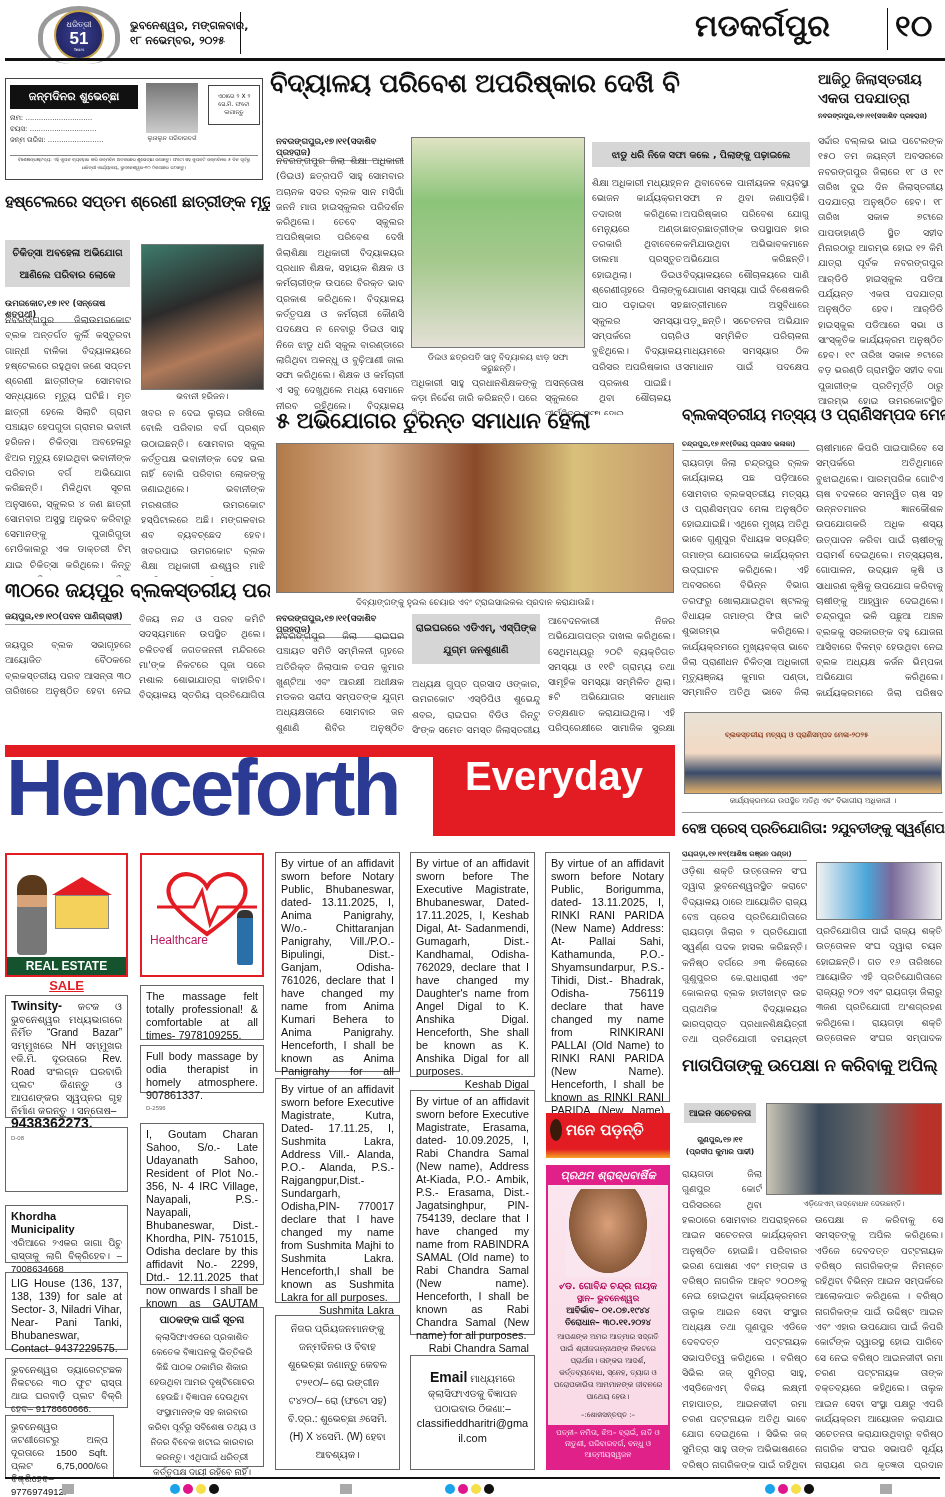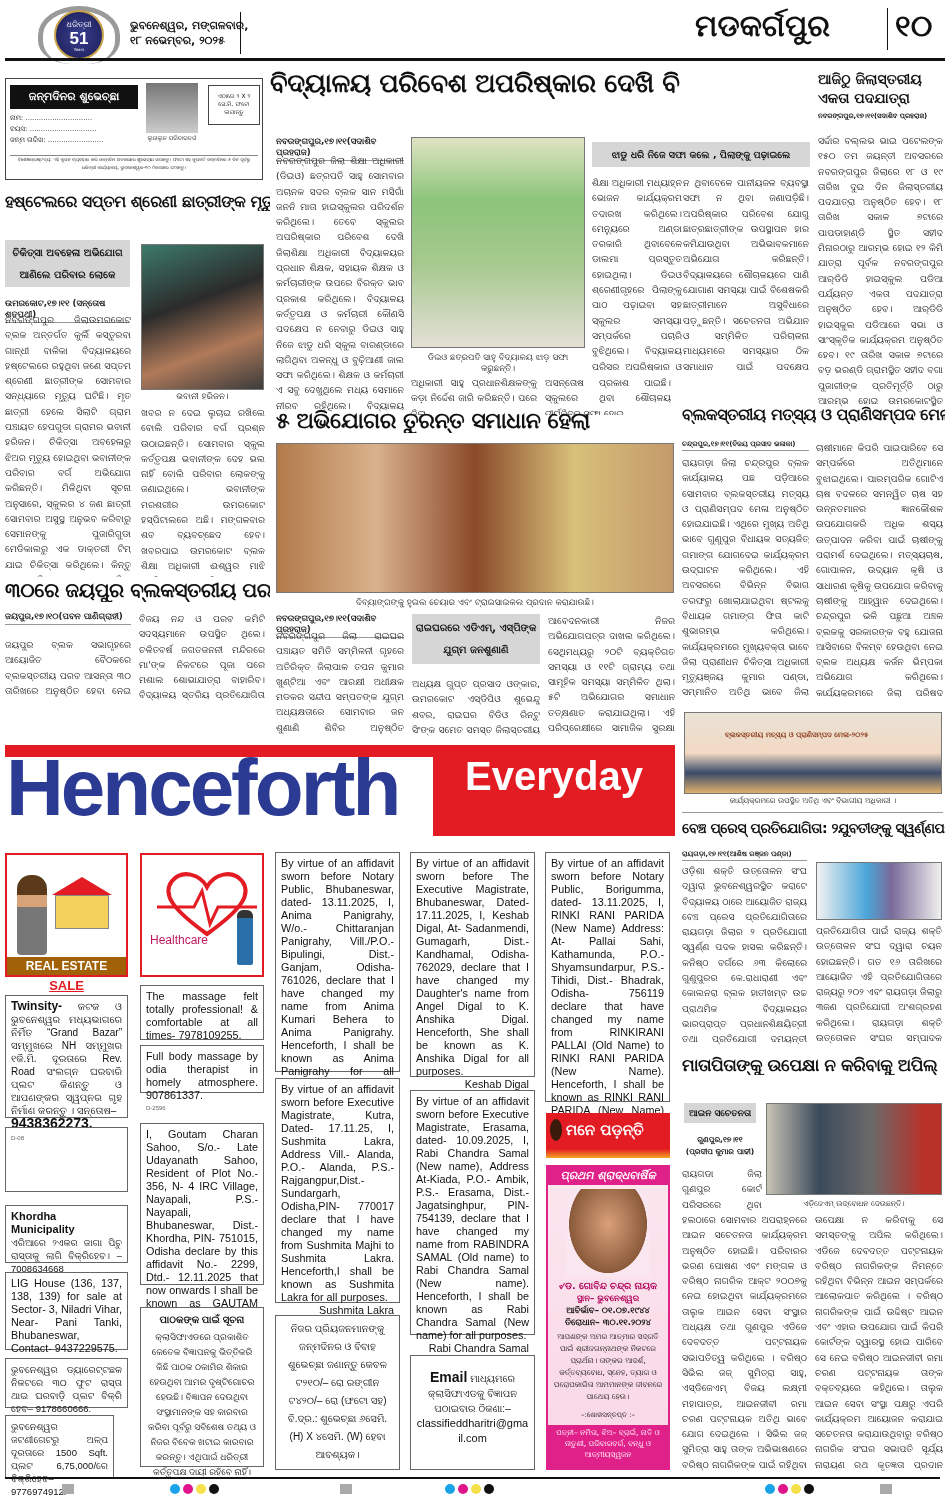--- a/index.html
+++ b/index.html
@@ -103,21 +103,21 @@
 <div class="abs" style="left:433px;top:752px;width:242px;height:84px;background:#e31b23;color:#fff;text-align:center;font-family:'Liberation Sans',sans-serif;">
   <div style="font-size:40px;font-weight:bold;line-height:48px;">Everyday</div>
 </div>
 
 <div class="abs" style="left:5px;top:853px;width:123px;height:124px;border:2px solid #e31b23;background:#fff;">
   <div class="abs" style="left:40px;top:22px;width:70px;height:60px;">
     <div style="position:absolute;left:5px;top:0;width:0;height:0;border-left:30px solid transparent;border-right:30px solid transparent;border-bottom:18px solid #e31b23;"></div>
     <div style="position:absolute;left:8px;top:18px;width:54px;height:34px;background:#f4d15a;border:1px solid #888;"></div>
   </div>
   <div class="abs" style="left:10px;top:20px;width:30px;height:80px;background:linear-gradient(#5a3a1a 0 25%,#d9a37a 25% 40%,#777 40%);border-radius:14px 14px 4px 4px;"></div>
-  <div class="abs" style="left:0;bottom:0;width:119px;height:18px;background:#a16207;color:#fff;font-family:'Liberation Sans',sans-serif;font-weight:bold;font-size:12px;text-align:center;line-height:18px;">REAL ESTATE</div>
+  <div class="abs" style="left:0;bottom:0;width:119px;height:18px;background:#14532d;color:#fff;font-family:'Liberation Sans',sans-serif;font-weight:bold;font-size:12px;text-align:center;line-height:18px;">REAL ESTATE</div>
 </div>
 <div class="abs" style="left:5px;top:978px;width:123px;text-align:center;color:#e31b23;font-family:'Liberation Sans',sans-serif;font-weight:bold;font-size:13px;text-decoration:underline;">SALE</div>
 
 <div class="abs" style="left:140px;top:853px;width:124px;height:124px;border:2px solid #e31b23;background:#fff;">
   <svg width="110" height="70" viewBox="0 0 110 70" style="position:absolute;left:10px;top:14px;">
     <path d="M55 65 C20 40 10 25 20 12 C30 0 48 5 55 18 C62 5 80 0 90 12 C100 25 90 40 55 65Z" fill="none" stroke="#e31b23" stroke-width="4"></path>
     <polyline points="5,38 42,38 50,22 58,55 66,38 105,38" fill="none" stroke="#e31b23" stroke-width="3"></polyline>
   </svg>
   <div class="abs" style="left:8px;top:78px;font-family:'Liberation Sans',sans-serif;font-size:12px;color:#be185d;">Healthcare</div>
   <div class="abs" style="left:95px;top:55px;width:16px;height:55px;background:linear-gradient(#333 0 15%,#2a6fa8 15%);border-radius:6px 6px 2px 2px;"></div>

